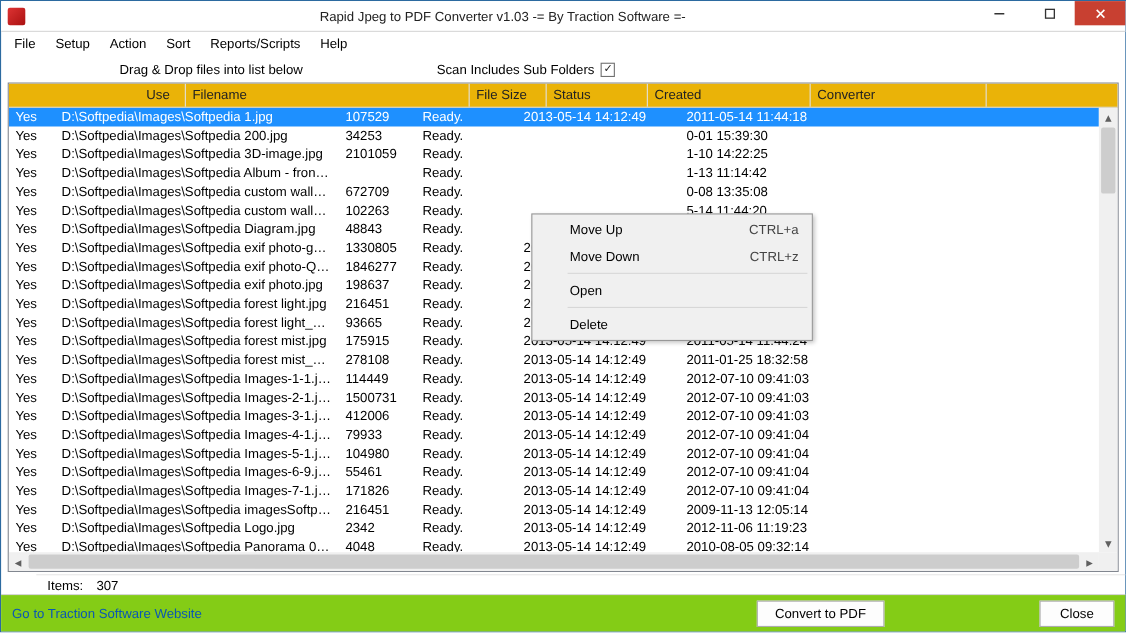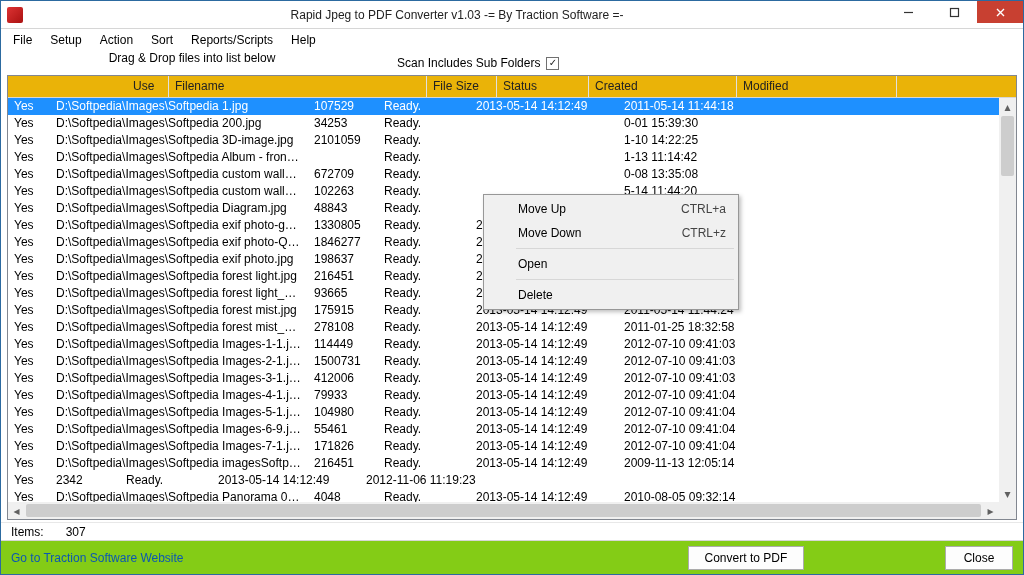--- a/index.html
+++ b/index.html
@@ -8,21 +8,21 @@
 .titlebar { height: 28px; background: #fff; display: flex; align-items: center; border-bottom: 1px solid #d6d6d6; gap: 47px; }
 .titlebar .icon { width: 16px; height: 16px; margin: 0 6px; background: linear-gradient(135deg,#d33,#a11); border-radius: 2px; }
 .titlebar .title { flex: 1; text-align: center; color: #222; }
 .winbtns { display: flex; height: 100%; }
 .winbtn { width: 46px; height: 22px; display: flex; align-items: center; justify-content: center; margin-top: 0; }
 .winbtn svg { width: 11px; height: 11px; }
 .winbtn.close { background: #c84031; }
 .winbtn.close svg path { stroke: #fff; }
 .menubar { height: 22px; display: flex; align-items: center; padding: 0 4px; gap: 2px; }
 .menuitem { padding: 2px 8px; cursor: default; }
-.hintbar { height: 24px; display: flex; padding: 0 6px; }
+.hintbar { height: 24px; display: flex; align-items: center; padding: 0 6px; }
 .hint-left { width: 370px; text-align: center; }
 .hint-right { display: flex; align-items: center; gap: 6px; margin-left: 20px; }
 .chk { width: 13px; height: 13px; border: 1px solid #707070; background: #fff; display: inline-flex; align-items: center; justify-content: center; }
 .chk::after { content: "✓"; font-size: 10px; line-height: 10px; color: #222; }
 .list-container { flex: 1; margin: 0 6px 2px 6px; border: 1px solid #828790; position: relative; overflow: hidden; }
 .list-header { display: flex; height: 22px; background: #eab308; border-bottom: 1px solid #d6d6d6; user-select: none; justify-content: center; }
 .list-header .col { padding: 3px 6px; border-right: 1px solid #e0e0e0; color: #222; }
 .list-body { position: absolute; top: 22px; left: 0; right: 17px; bottom: 17px; overflow: hidden; }
 .row { display: flex; height: 17px; line-height: 17px; white-space: nowrap; }
 .row .cell { padding: 0 6px; overflow: hidden; text-overflow: ellipsis; }
@@ -38,21 +38,21 @@
 .vscroll .thumb { position: absolute; left: 2px; right: 2px; top: 18px; height: 60px; background: #cdcdcd; border-radius: 2px; }
 .vscroll .arrow { position: absolute; left: 0; right: 0; height: 17px; display: flex; align-items: center; justify-content: center; color: #606060; }
 .vscroll .arrow.up { top: 0; }
 .vscroll .arrow.down { bottom: 0; }
 .hscroll { position: absolute; left: 0; right: 17px; bottom: 0; height: 17px; background: #f0f0f0; }
 .hscroll .arrow { position: absolute; top: 0; bottom: 0; width: 17px; display: flex; align-items: center; justify-content: center; color: #606060; }
 .hscroll .arrow.left { left: 0; }
 .hscroll .arrow.right { right: 0; }
 .hscroll .thumb { position: absolute; top: 2px; bottom: 2px; left: 18px; right: 18px; background: #cdcdcd; border-radius: 2px; }
 .corner { position: absolute; right: 0; bottom: 0; width: 17px; height: 17px; background: #f0f0f0; }
-.statusbar { height: 18px; display: flex; align-items: center; padding: 0 10px; gap: 22px; border-top: 1px solid #e8e8e8; }
+.statusbar { height: 18px; display: flex; align-items: center; padding: 0 10px; gap: 12px; border-top: 1px solid #e8e8e8; margin-left: 32px; }
 .bottombar { height: 34px; display: flex; align-items: center; padding: 0 10px; border-top: 1px solid #d6d6d6; background: #84cc16; gap: 24px; }
 .bottombar .link { color: #0b57b3; cursor: pointer; }
 .bottombar .convert { margin: 0 auto 0 480px; }
 .btn { height: 24px; padding: 0 16px; background: #fdfdfd; border: 1px solid #acacac; cursor: default; }
 .btn.close-btn { margin-left: auto; width: 68px; }
 .context-menu { position: absolute; left: 475px; top: 118px; width: 256px; background: #f0f0f0; border: 1px solid #979797; box-shadow: 2px 2px 4px rgba(0,0,0,.25); z-index: 10; padding: 2px; }
 .context-menu .gutter { position: absolute; left: 2px; top: 2px; bottom: 2px; width: 26px; }
 .cm-item { display: flex; align-items: center; height: 24px; padding-left: 32px; padding-right: 10px; }
 .cm-item .shortcut { margin-left: auto; color: #444; }
 .cm-sep { height: 1px; margin: 3px 2px 3px 30px; background: #d7d7d7; }
@@ -100,21 +100,21 @@
     </div>
   </div>
 
   <div class="list-container">
     <div class="list-header" id="listheader">
         <div class="col col-use">Use</div>
         <div class="col col-file">Filename</div>
         <div class="col col-size">File Size</div>
         <div class="col col-status">Status</div>
         <div class="col col-created">Created</div>
-        <div class="col col-modified">Modified</div>
+        <div class="col col-modified">Converter</div>
       </div>
     <div class="list-body" id="listbody">
         <div class="row selected">
           <div class="cell col-use">Yes</div>
           <div class="cell col-file">D:\Softpedia\Images\Softpedia 1.jpg</div>
           <div class="cell col-size">107529</div>
           <div class="cell col-status">Ready.</div>
           <div class="cell col-created">2013-05-14 14:12:49</div>
           <div class="cell col-modified">2011-05-14 11:44:18</div>
         </div>
@@ -281,20 +281,21 @@
         <div class="row">
           <div class="cell col-use">Yes</div>
           <div class="cell col-file">D:\Softpedia\Images\Softpedia imagesSoftpedia f...</div>
           <div class="cell col-size">216451</div>
           <div class="cell col-status">Ready.</div>
           <div class="cell col-created">2013-05-14 14:12:49</div>
           <div class="cell col-modified">2009-11-13 12:05:14</div>
         </div>
         <div class="row">
           <div class="cell col-use">Yes</div>
+          <div class="cell col-file">D:\Softpedia\Images\Softpedia Logo.jpg</div>
           <div class="cell col-size">2342</div>
           <div class="cell col-status">Ready.</div>
           <div class="cell col-created">2013-05-14 14:12:49</div>
           <div class="cell col-modified">2012-11-06 11:19:23</div>
         </div>
         <div class="row">
           <div class="cell col-use">Yes</div>
           <div class="cell col-file">D:\Softpedia\Images\Softpedia Panorama 01.jpg</div>
           <div class="cell col-size">4048</div>
           <div class="cell col-status">Ready.</div>

